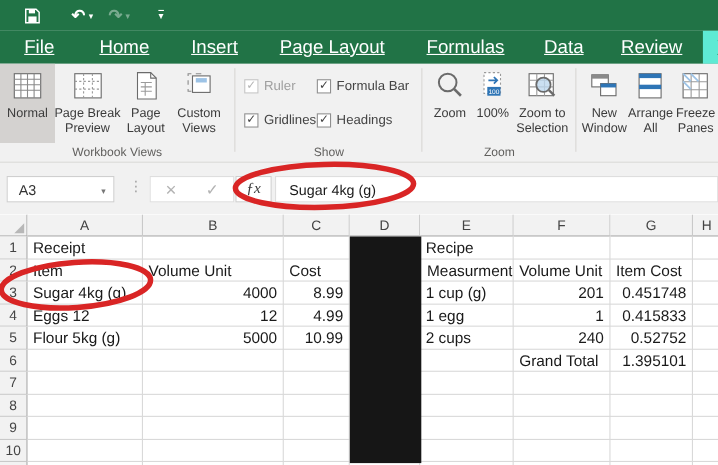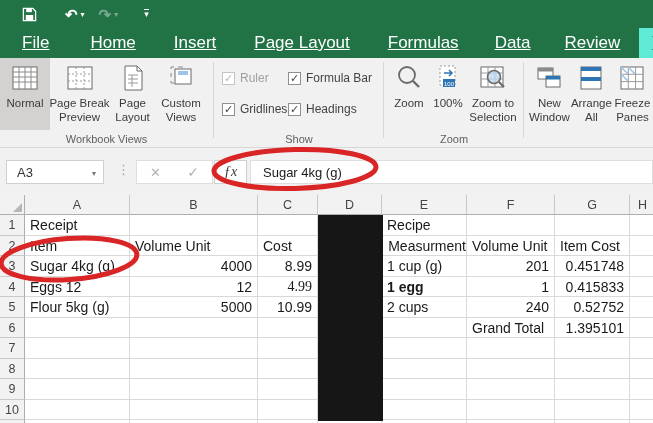--- a/index.html
+++ b/index.html
@@ -287,26 +287,26 @@
       <div class="cell" style="left: 26px; width: 103px; top: 40.5px; height: 20.5px; line-height: 20.5px; text-align: left; padding-left: 4px; padding-right: 0px;">Item</div>
       <div class="cell" style="left: 26px; width: 103px; top: 61px; height: 20.5px; line-height: 20.5px; text-align: left; padding-left: 4px; padding-right: 0px;">Sugar 4kg (g)</div>
       <div class="cell" style="left: 26px; width: 103px; top: 81.5px; height: 20.5px; line-height: 20.5px; text-align: left; padding-left: 4px; padding-right: 0px;">Eggs 12</div>
       <div class="cell" style="left: 26px; width: 103px; top: 102px; height: 20.5px; line-height: 20.5px; text-align: left; padding-left: 4px; padding-right: 0px;">Flour 5kg (g)</div>
       <div class="cell" style="left: 131px; width: 126px; top: 40.5px; height: 20.5px; line-height: 20.5px; text-align: left; padding-left: 4px; padding-right: 0px;">Volume Unit</div>
       <div class="cell" style="left: 131px; width: 126px; top: 61px; height: 20.5px; line-height: 20.5px; text-align: right; padding-left: 0px; padding-right: 5px;">4000</div>
       <div class="cell" style="left: 131px; width: 126px; top: 81.5px; height: 20.5px; line-height: 20.5px; text-align: right; padding-left: 12px; padding-right: 5px;">12</div>
       <div class="cell" style="left: 131px; width: 126px; top: 102px; height: 20.5px; line-height: 20.5px; text-align: right; padding-left: 0px; padding-right: 5px;">5000</div>
       <div class="cell" style="left: 259px; width: 58px; top: 40.5px; height: 20.5px; line-height: 20.5px; text-align: left; padding-left: 4px; padding-right: 0px;">Cost</div>
       <div class="cell" style="left: 259px; width: 58px; top: 61px; height: 20.5px; line-height: 20.5px; text-align: right; padding-left: 0px; padding-right: 5px;">8.99</div>
-      <div class="cell" style="left: 259px; width: 58px; top: 81.5px; height: 20.5px; line-height: 20.5px; text-align: right; padding-left: 0px; padding-right: 5px; font-family: Liberation Serif, serif;">4.99</div>
+      <div class="cell" style="left: 259px; width: 58px; top: 81.5px; height: 20.5px; line-height: 20.5px; text-align: right; padding-left: 0px; padding-right: 5px;">4.99</div>
       <div class="cell" style="left: 259px; width: 58px; top: 102px; height: 20.5px; line-height: 20.5px; text-align: right; padding-left: 12px; padding-right: 5px;">10.99</div>
       <div class="cell" style="left: 383px; width: 83px; top: 20px; height: 20.5px; line-height: 20.5px; text-align: left; padding-left: 4px; padding-right: 0px;">Recipe</div>
       <div class="cell" style="left: 383px; width: 83px; top: 40.5px; height: 20.5px; line-height: 20.5px; text-align: right; padding-left: 4px; padding-right: 0px;">Measurment</div>
       <div class="cell" style="left: 383px; width: 83px; top: 61px; height: 20.5px; line-height: 20.5px; text-align: left; padding-left: 4px; padding-right: 0px;">1 cup (g)</div>
-      <div class="cell" style="left: 383px; width: 83px; top: 81.5px; height: 20.5px; line-height: 20.5px; text-align: left; padding-left: 4px; padding-right: 0px; font-weight: bold;">1 egg</div>
+      <div class="cell" style="left: 383px; width: 83px; top: 81.5px; height: 20.5px; line-height: 20.5px; text-align: left; padding-left: 4px; padding-right: 0px;">1 egg</div>
       <div class="cell" style="left: 383px; width: 83px; top: 102px; height: 20.5px; line-height: 20.5px; text-align: left; padding-left: 4px; padding-right: 0px;">2 cups</div>
       <div class="cell" style="left: 468px; width: 86px; top: 40.5px; height: 20.5px; line-height: 20.5px; text-align: left; padding-left: 4px; padding-right: 0px;">Volume Unit</div>
       <div class="cell" style="left: 468px; width: 86px; top: 61px; height: 20.5px; line-height: 20.5px; text-align: right; padding-left: 0px; padding-right: 5px;">201</div>
       <div class="cell" style="left: 468px; width: 86px; top: 81.5px; height: 20.5px; line-height: 20.5px; text-align: right; padding-left: 0px; padding-right: 5px;">1</div>
       <div class="cell" style="left: 468px; width: 86px; top: 102px; height: 20.5px; line-height: 20.5px; text-align: right; padding-left: 0px; padding-right: 5px;">240</div>
       <div class="cell" style="left: 468px; width: 86px; top: 122.5px; height: 20.5px; line-height: 20.5px; text-align: left; padding-left: 4px; padding-right: 0px;">Grand Total</div>
       <div class="cell" style="left: 556px; width: 73px; top: 40.5px; height: 20.5px; line-height: 20.5px; text-align: left; padding-left: 4px; padding-right: 0px;">Item Cost</div>
       <div class="cell" style="left: 556px; width: 73px; top: 61px; height: 20.5px; line-height: 20.5px; text-align: right; padding-left: 0px; padding-right: 5px;">0.451748</div>
       <div class="cell" style="left: 556px; width: 73px; top: 81.5px; height: 20.5px; line-height: 20.5px; text-align: right; padding-left: 0px; padding-right: 5px;">0.415833</div>
       <div class="cell" style="left: 556px; width: 73px; top: 102px; height: 20.5px; line-height: 20.5px; text-align: right; padding-left: 0px; padding-right: 5px;">0.52752</div>

